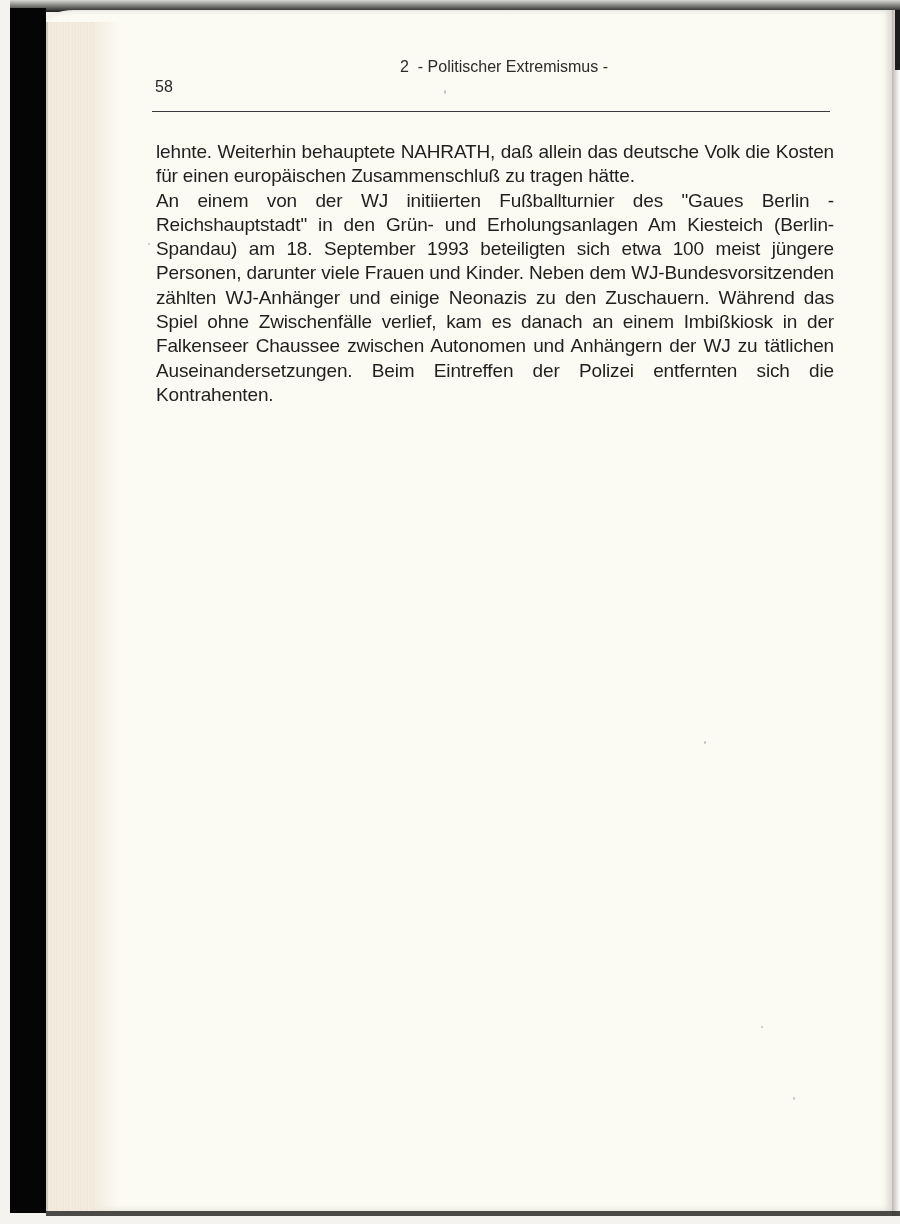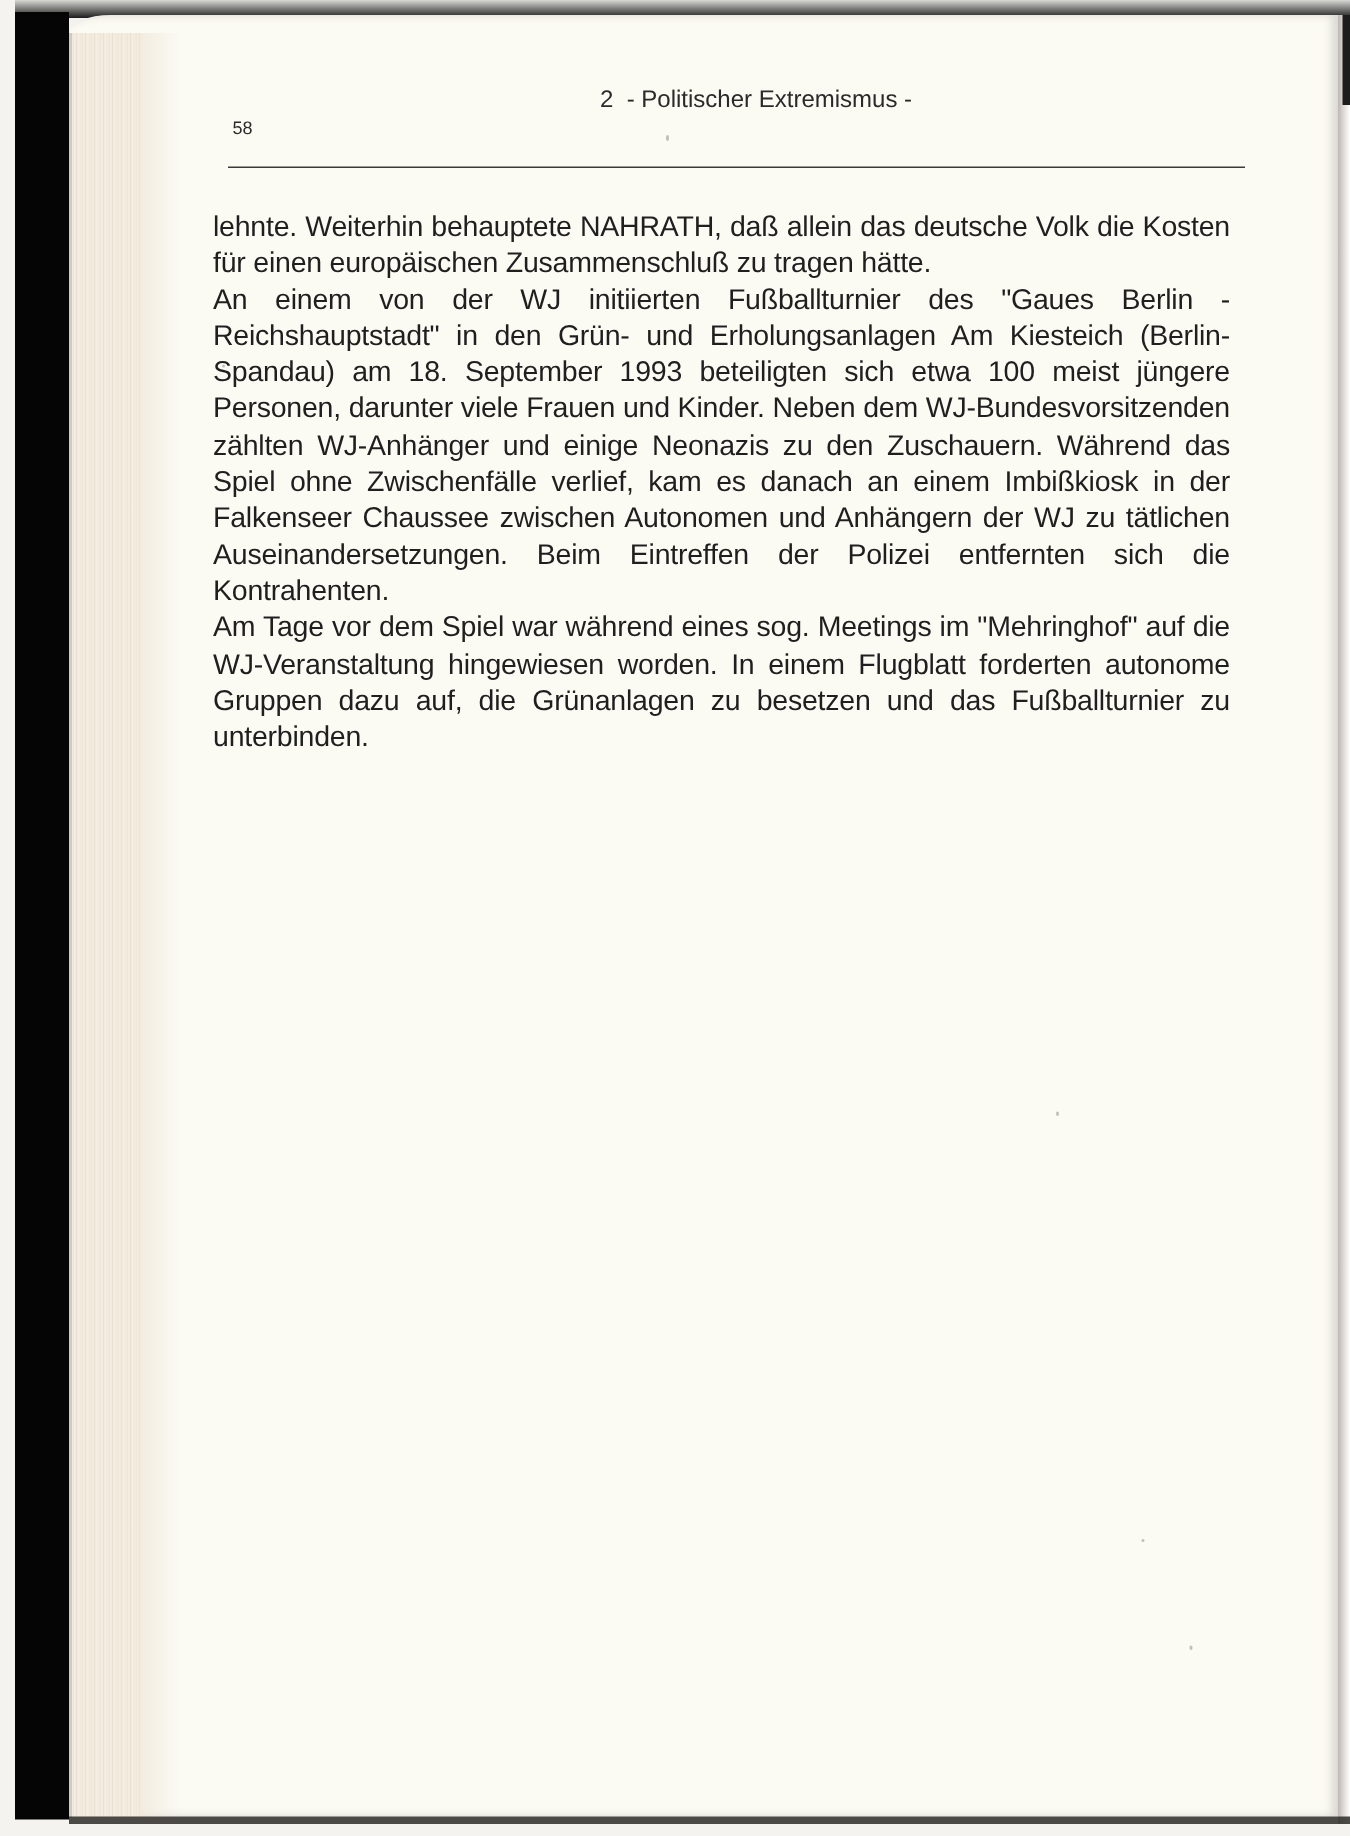--- a/index.html
+++ b/index.html
@@ -77,40 +77,40 @@
     }
 
     .header {
       position: absolute;
       left: 152px; top: 56px;
       width: 678px; height: 60px;
     }
     .page-number {
       position: absolute;
       left: 3px; top: 22px;
-      font-size: 12px;
+      font-size: 16px;
       color: #2a2a2a;
     }
     .running-head {
       position: absolute;
       left: 248px; top: 2px;
       font-size: 16px;
       color: #2a2a2a;
       white-space: pre;
     }
     .header-rule {
       position: absolute;
       left: 0px; top: 55px;
       width: 678px; height: 1px;
       background: #3a3a3a;
     }
 
     .body-text {
       position: absolute;
-      left: 142px; top: 140px;
+      left: 156px; top: 140px;
       width: 678px;
       font-size: 19px;
       line-height: 24.3px;
       color: #1f1f1f;
       text-align: justify;
       letter-spacing: -0.15px;
     }
     .body-text p {
       margin: 0;
     }
@@ -140,20 +140,19 @@
 
 <div class="header">
   <span class="page-number">58</span>
   <span class="running-head">2  - Politischer Extremismus -</span>
   <div class="header-rule"></div>
 </div>
 
 <div class="body-text">
   <p class="para-last">lehnte. Weiterhin behauptete NAHRATH, daß allein das deutsche Volk die Kosten für einen europäischen Zusammenschluß zu tragen hätte.</p>
   <p class="para-last">An einem von der WJ initiierten Fußballturnier des "Gaues Berlin - Reichshauptstadt" in den Grün- und Erholungsanlagen Am Kiesteich (Berlin-Spandau) am 18. September 1993 beteiligten sich etwa 100 meist jüngere Personen, darunter viele Frauen und Kinder. Neben dem WJ-Bundesvorsitzenden zählten WJ-Anhänger und einige Neonazis zu den Zuschauern. Während das Spiel ohne Zwischenfälle verlief, kam es danach an einem Imbißkiosk in der Falkenseer Chaussee zwischen Autonomen und Anhängern der WJ zu tätlichen Auseinandersetzungen. Beim Eintreffen der Polizei entfernten sich die Kontrahenten.</p>
-  <p class="para-last">Am Tage vor dem Spiel war während eines sog. Meetings im "Mehringhof" auf die WJ-Veranstaltung hingewiesen worden. In einem Flugblatt forderten autonome Gruppen dazu auf, die Grünanlagen zu besetzen und das Fußballturnier zu unterbinden.</p>
 </div>
 
 <div class="speck" style="left:444px;top:90px;width:2px;height:4px;"></div>
 <div class="speck" style="left:148px;top:243px;width:2px;height:2px;"></div>
 <div class="speck" style="left:704px;top:741px;width:2px;height:3px;"></div>
 <div class="speck" style="left:793px;top:1097px;width:2px;height:3px;"></div>
 <div class="speck" style="left:761px;top:1026px;width:2px;height:2px;"></div>
 
 </body></html>

